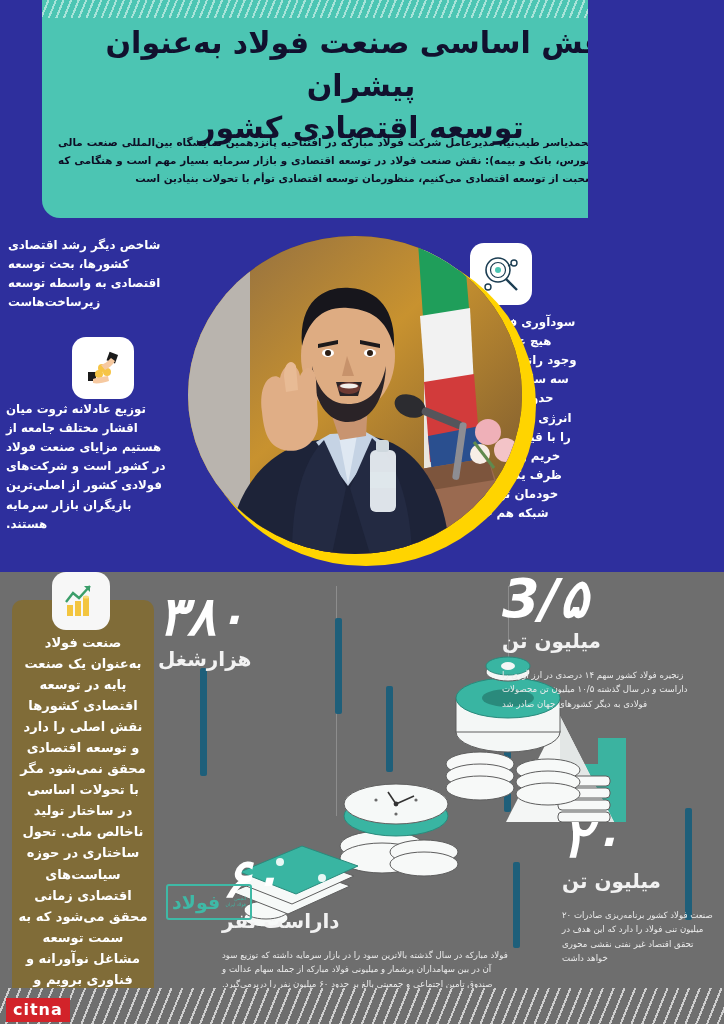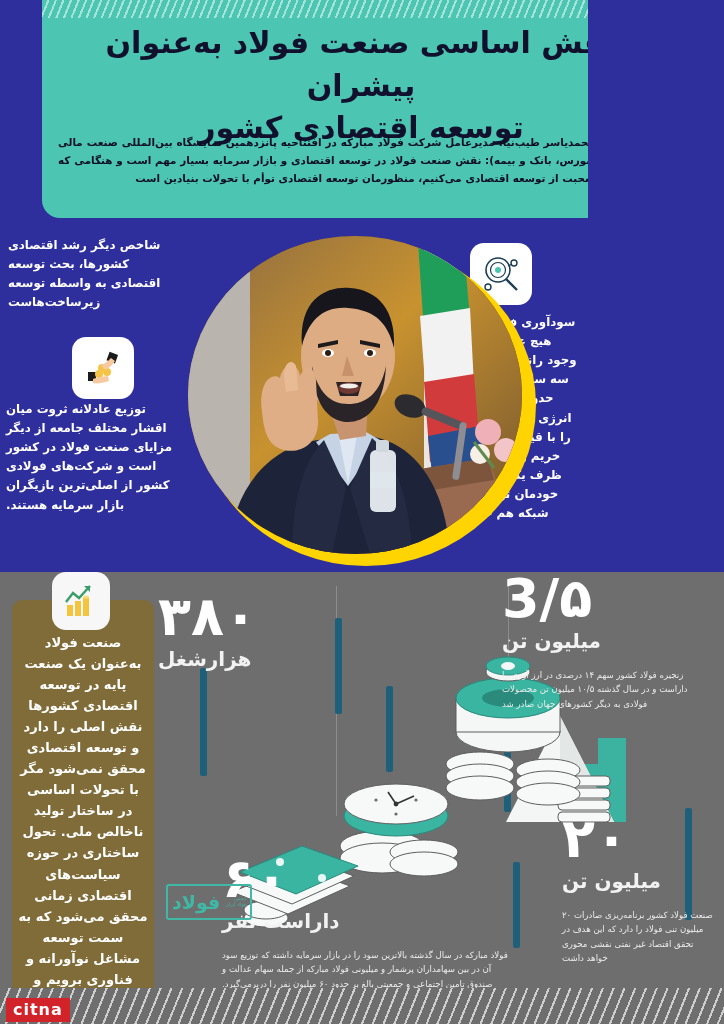--- a/index.html
+++ b/index.html
@@ -185,20 +185,21 @@
   }
 
   
   .stat { position: absolute; direction: rtl; color: #ffffff; }
   .stat .num {
     font-size: 54px;
     font-weight: bold;
     line-height: 1;
     letter-spacing: -1px;
     color: #ffffff;
+    font-style: italic;
   }
   .stat .unit {
     font-size: 20px;
     font-weight: bold;
     line-height: 1.5;
     color: #f2f2f2;
   }
   .stat .body {
     font-size: 8.6px;
     font-weight: normal;
@@ -316,21 +317,21 @@
         <rect x="27" y="7" width="9" height="9" transform="rotate(20 31 11)" fill="#1b1b1b"></rect>
         <rect x="7" y="26" width="8" height="9" fill="#1b1b1b"></rect>
         <circle cx="21" cy="22" r="4" fill="#f6c445"></circle>
         <circle cx="26" cy="26" r="4" fill="#f6c445"></circle>
         <circle cx="18" cy="28" r="4" fill="#f6c445"></circle>
         <path d="M30 12 C26 16 23 18 20 19 L24 24 C28 22 32 19 34 15 Z" fill="#f6c9a0"></path>
         <path d="M12 33 C17 31 22 31 27 30 L28 35 C22 37 16 38 12 37 Z" fill="#f6c9a0"></path>
       </svg>
     </div>
 
-    <div class="side-text left-text-2">توزیع عادلانه ثروت میان اقشار مختلف جامعه از دیگر مزایای صنعت فولاد در کشور است و شرکت‌های فولادی کشور از اصلی‌ترین بازیگران بازار سرمایه هستند.</div>
+    <div class="side-text left-text-2">توزیع عادلانه ثروت میان اقشار مختلف جامعه از هستیم مزایای صنعت فولاد در کشور است و شرکت‌های فولادی کشور از اصلی‌ترین بازیگران بازار سرمایه هستند.</div>
 
     <div class="icon-tile tile-right">
       <svg width="46" height="46" viewBox="0 0 46 46" aria-hidden="true">
         <circle cx="20" cy="19" r="12" fill="none" stroke="#1b3d52" stroke-width="1.6"></circle>
         <circle cx="20" cy="19" r="7.5" fill="none" stroke="#1b3d52" stroke-width="1.2"></circle>
         <circle cx="20" cy="19" r="3" fill="#4cc5b3"></circle>
         <line x1="28" y1="28" x2="39" y2="39" stroke="#1b3d52" stroke-width="2.4"></line>
         <circle cx="36" cy="12" r="3" fill="none" stroke="#1b3d52" stroke-width="1.4"></circle>
         <circle cx="10" cy="36" r="3" fill="none" stroke="#1b3d52" stroke-width="1.4"></circle>
         <line x1="30" y1="15" x2="34" y2="13" stroke="#1b3d52" stroke-width="1.2"></line>

